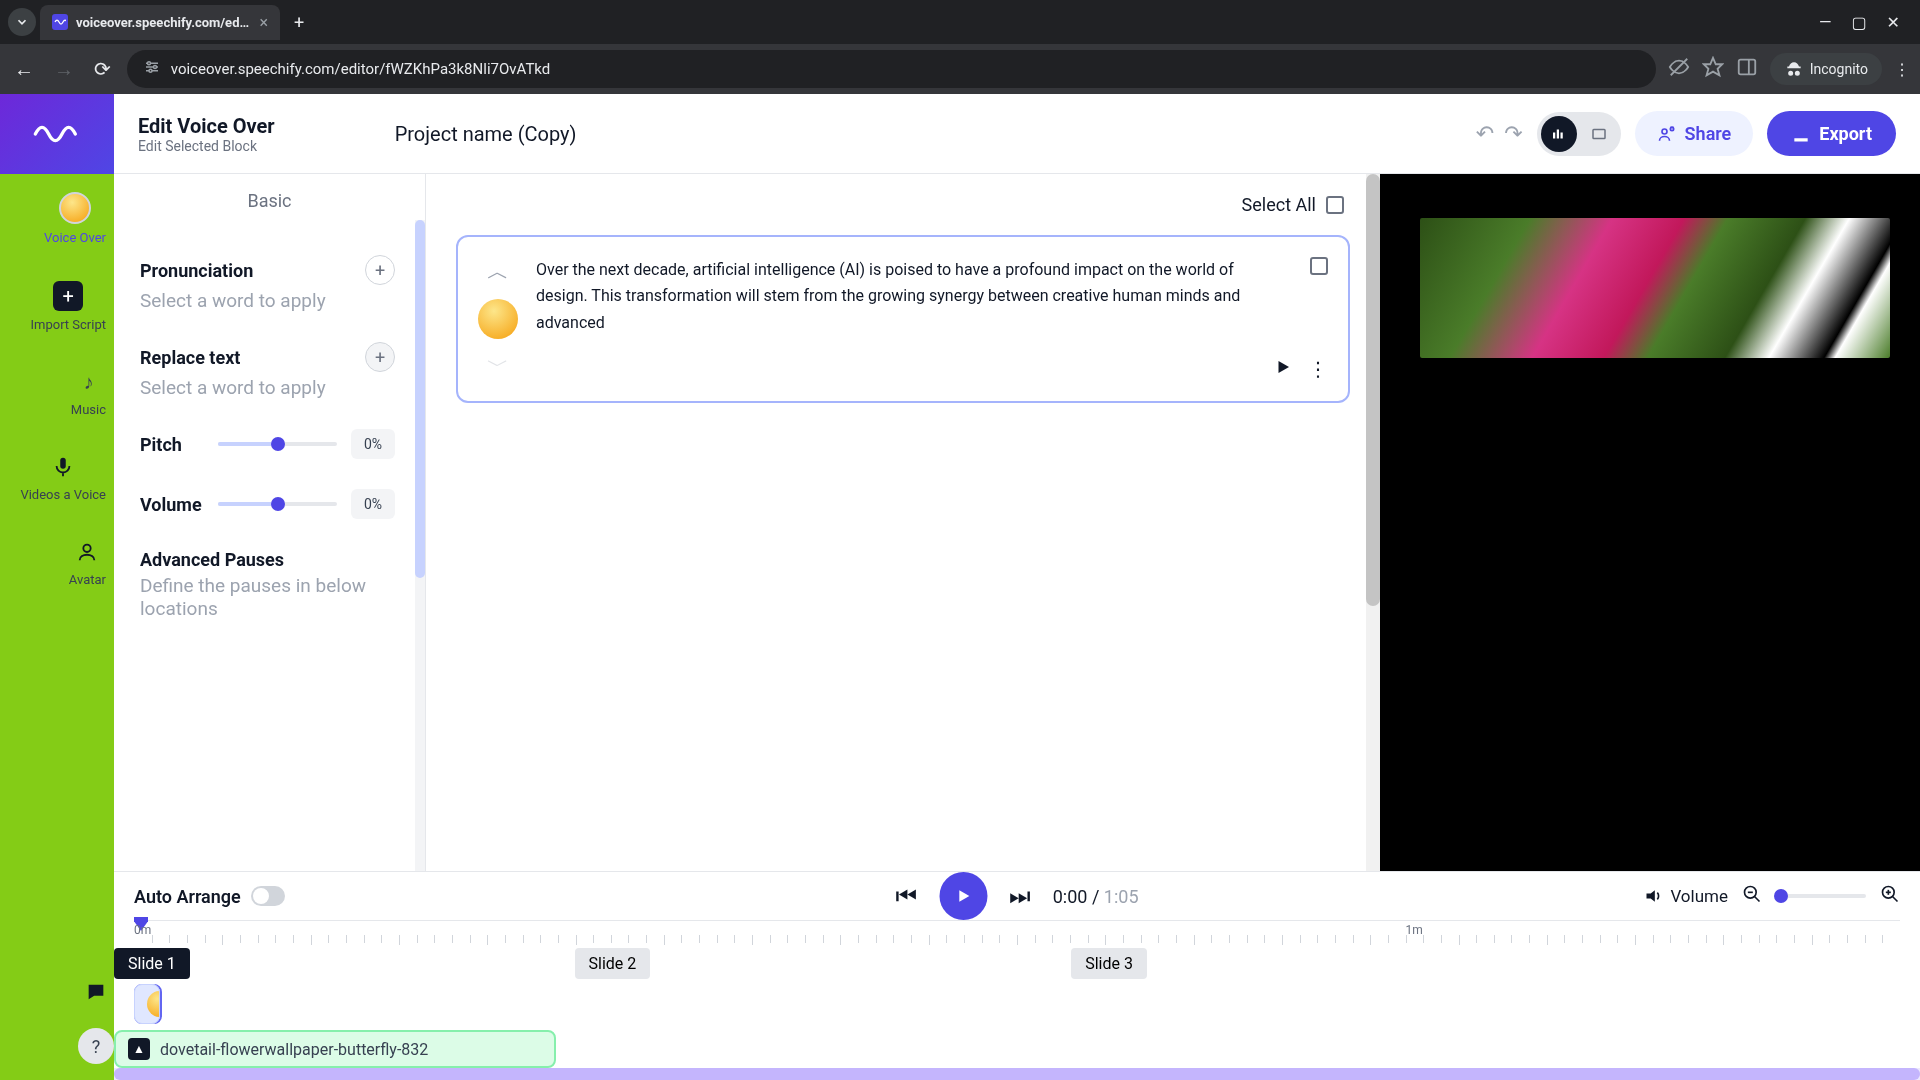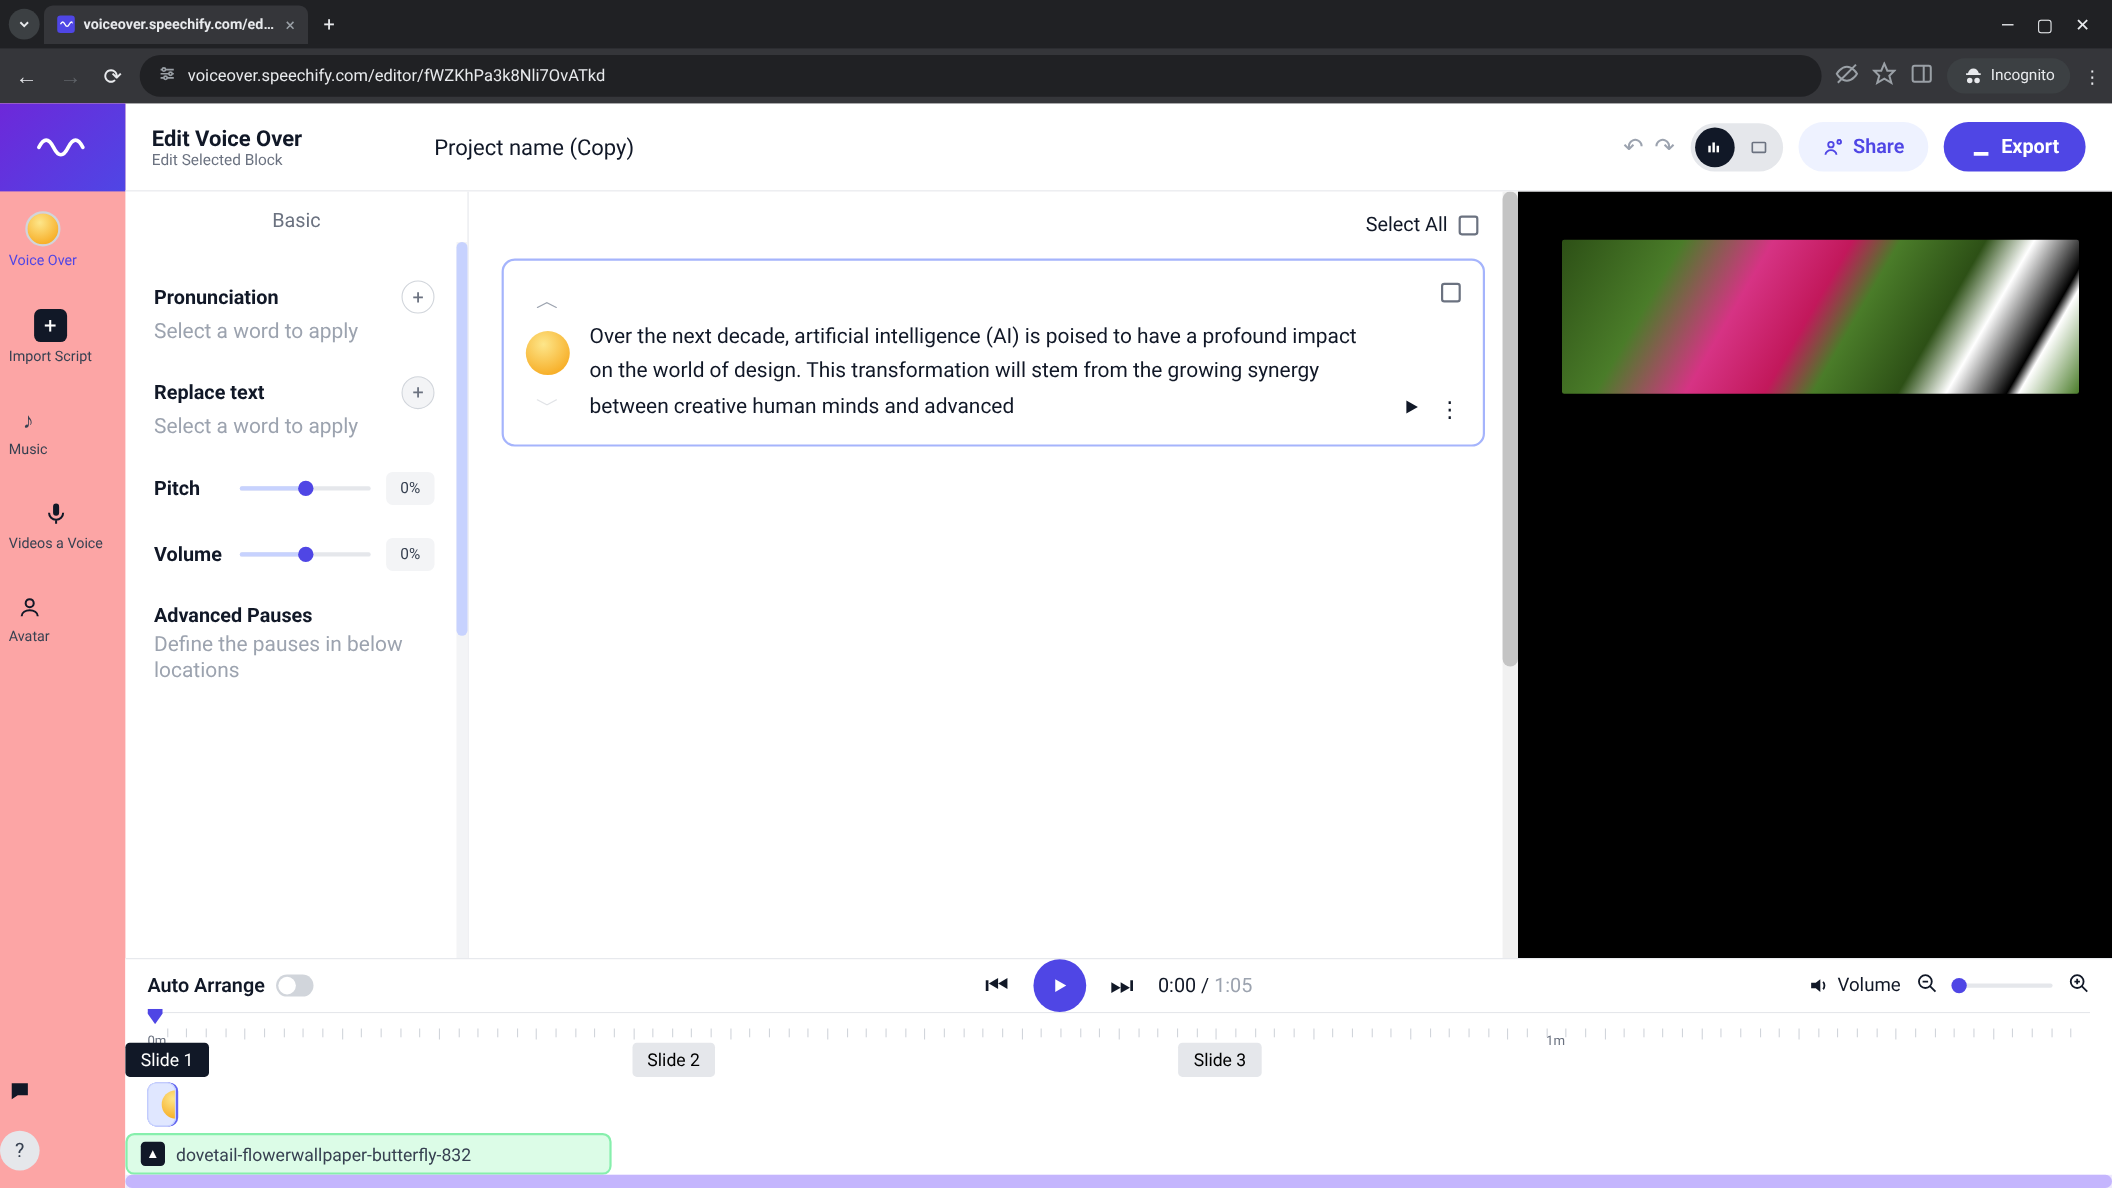--- a/index.html
+++ b/index.html
@@ -19,21 +19,21 @@
 
 .url-bar-row { display: flex; align-items: center; height: 50px; padding: 0 10px; gap: 12px; background: #35363a; }
 .nav-btn { color: #e8eaed; font-size: 20px; cursor: pointer; padding: 4px; }
 .nav-btn.disabled { color: #5f6368; }
 .url-bar { flex: 1; display: flex; align-items: center; background: #202124; border-radius: 20px; padding: 8px 16px; gap: 10px; color: #e8eaed; font-size: 15px; }
 .url-icon-btn { color: #9aa0a6; cursor: pointer; }
 .incognito-chip { display: flex; align-items: center; gap: 6px; background: #3c4043; border-radius: 20px; padding: 6px 14px; color: #e8eaed; font-size: 14px; }
 
 
 .app { display: flex; height: calc(100vh - 94px); background: #fff; }
-.left-rail { width: 114px; background: #fca5a5; display: flex; flex-direction: column; align-items: flex-start; }
+.left-rail { width: 114px; background: #84cc16; display: flex; flex-direction: column; align-items: flex-end; }
 .logo-block { width: 100%; height: 80px; background: linear-gradient(135deg, #6d28d9, #4f46e5); display: flex; align-items: center; justify-content: center; }
 .logo-block svg { width: 50px; height: 38px; }
 .rail-item { display: flex; flex-direction: column; align-items: center; gap: 6px; padding: 18px 8px; color: #374151; font-size: 13px; cursor: pointer; }
 .rail-item.active { color: #4f46e5; }
 .rail-icon { width: 28px; height: 28px; display: flex; align-items: center; justify-content: center; font-size: 20px; }
 .rail-icon.boxed { width: 30px; height: 30px; background: #111827; color: #fff; border-radius: 6px; }
 .avatar-sm { width: 32px; height: 32px; border-radius: 50%; background: radial-gradient(circle at 40% 30%, #fde68a, #f59e0b); border: 2px solid #d1d5db; }
 .rail-bottom { margin-top: auto; padding-bottom: 16px; display: flex; flex-direction: column; gap: 18px; align-items: center; }
 .rail-circle { width: 36px; height: 36px; border-radius: 50%; display: flex; align-items: center; justify-content: center; font-size: 18px; color: #374151; cursor: pointer; }
 .rail-circle.filled { background: #e5e7eb; }
@@ -74,21 +74,21 @@
 .slider-thumb { position: absolute; top: 50%; left: 50%; transform: translate(-50%, -50%); width: 14px; height: 14px; background: #4f46e5; border-radius: 50%; }
 .slider-val { width: 44px; height: 30px; background: #f3f4f6; border-radius: 6px; font-size: 14px; color: #374151; display: flex; align-items: center; justify-content: center; }
 
 .center-pane { flex: 1; display: flex; flex-direction: column; position: relative; min-width: 0; }
 .select-all-row { display: flex; justify-content: flex-end; align-items: center; gap: 10px; padding: 20px 36px 10px; font-size: 18px; color: #111827; }
 .checkbox { width: 18px; height: 18px; border: 2px solid #6b7280; border-radius: 3px; cursor: pointer; }
 .script-card { margin: 10px 30px 0 30px; border: 2px solid #a5b4fc; border-radius: 12px; padding: 20px; background: #fff; position: relative; display: flex; gap: 18px; }
 .card-left-ctrl { display: flex; flex-direction: column; align-items: center; justify-content: center; gap: 12px; color: #9ca3af; }
 .card-left-ctrl .chev { font-size: 22px; cursor: pointer; }
 .avatar-md { width: 40px; height: 40px; border-radius: 50%; background: radial-gradient(circle at 40% 30%, #fde68a, #f59e0b); }
-.script-text { flex: 1; font-size: 19px; line-height: 1.65; color: #111827; margin-top: 33px; }
+.script-text { flex: 1; font-size: 16px; line-height: 1.65; color: #111827; }
 .card-right-ctrl { display: flex; flex-direction: column; justify-content: space-between; align-items: flex-end; }
 .card-right-ctrl .inline { display: flex; gap: 16px; align-items: center; color: #111827; font-size: 20px; }
 .center-scrollbar { position: absolute; right: 0; top: 0; bottom: 0; width: 14px; background: #f1f1f1; }
 .center-scrollbar .thumb { position: absolute; top: 0; width: 100%; height: 62%; background: #c4c4c4; border-radius: 7px; }
 
 .preview-pane { width: 540px; background: #000; position: relative; overflow: hidden; }
 .preview-img { position: absolute; top: 44px; left: 40px; right: 30px; height: 140px; background: linear-gradient(120deg, #2d5016 0%, #4a7c29 20%, #d63384 35%, #c2185b 48%, #4a7c29 56%, #2d5016 70%, #fff 78%, #000 88%, #fff 90%, #4a7c29 100%); border-radius: 2px; }
 
 
 .timeline-section { border-top: 1px solid #e5e7eb; background: #fff; display: flex; flex-direction: column; }
@@ -101,21 +101,21 @@
 .play-btn { width: 48px; height: 48px; background: #4f46e5; border-radius: 50%; display: flex; align-items: center; justify-content: center; color: #fff; cursor: pointer; }
 .time-display { font-size: 18px; color: #111827; }
 .time-display .dur { color: #9ca3af; }
 .playback-right { margin-left: auto; display: flex; align-items: center; gap: 14px; }
 .vol-label { display: flex; align-items: center; gap: 6px; font-size: 17px; color: #111827; }
 .zoom-slider { width: 90px; height: 4px; background: #e5e7eb; border-radius: 2px; position: relative; }
 .zoom-slider .zthumb { position: absolute; top: 50%; left: 6%; transform: translate(-50%,-50%); width: 14px; height: 14px; background: #4f46e5; border-radius: 50%; }
 
 .ruler-wrap { position: relative; height: 160px; padding: 0 20px; }
 .ruler { position: relative; height: 24px; border-top: 1px solid #e5e7eb; }
-.ruler-label { position: absolute; top: 18px; font-size: 12px; color: #6b7280; }
+.ruler-label { position: absolute; top: 2px; font-size: 12px; color: #6b7280; }
 .tick { position: absolute; top: 14px; width: 1px; height: 8px; background: #d1d5db; }
 .playhead { position: absolute; top: -4px; left: 0; width: 14px; height: 14px; background: #4f46e5; clip-path: polygon(50% 100%, 0 30%, 0 0, 100% 0, 100% 30%); }
 
 .slide-chip { position: absolute; top: 28px; background: #e5e7eb; padding: 6px 14px; font-size: 16px; border-radius: 4px; }
 .slide-chip.dark { background: #111827; color: #fff; }
 
 .clip-row { position: absolute; top: 64px; height: 40px; }
 .clip { position: absolute; height: 40px; background: #e0e7ff; border: 1px solid #c7d2fe; border-radius: 8px; display: flex; align-items: center; gap: 10px; padding: 0 12px; font-size: 16px; color: #374151; overflow: hidden; white-space: nowrap; }
 .clip.active { border: 2px solid #6366f1; background: #eef2ff; }
 .clip .avatar-xs { width: 26px; height: 26px; border-radius: 50%; background: radial-gradient(circle at 40% 30%, #fde68a, #f59e0b); flex-shrink: 0; }

